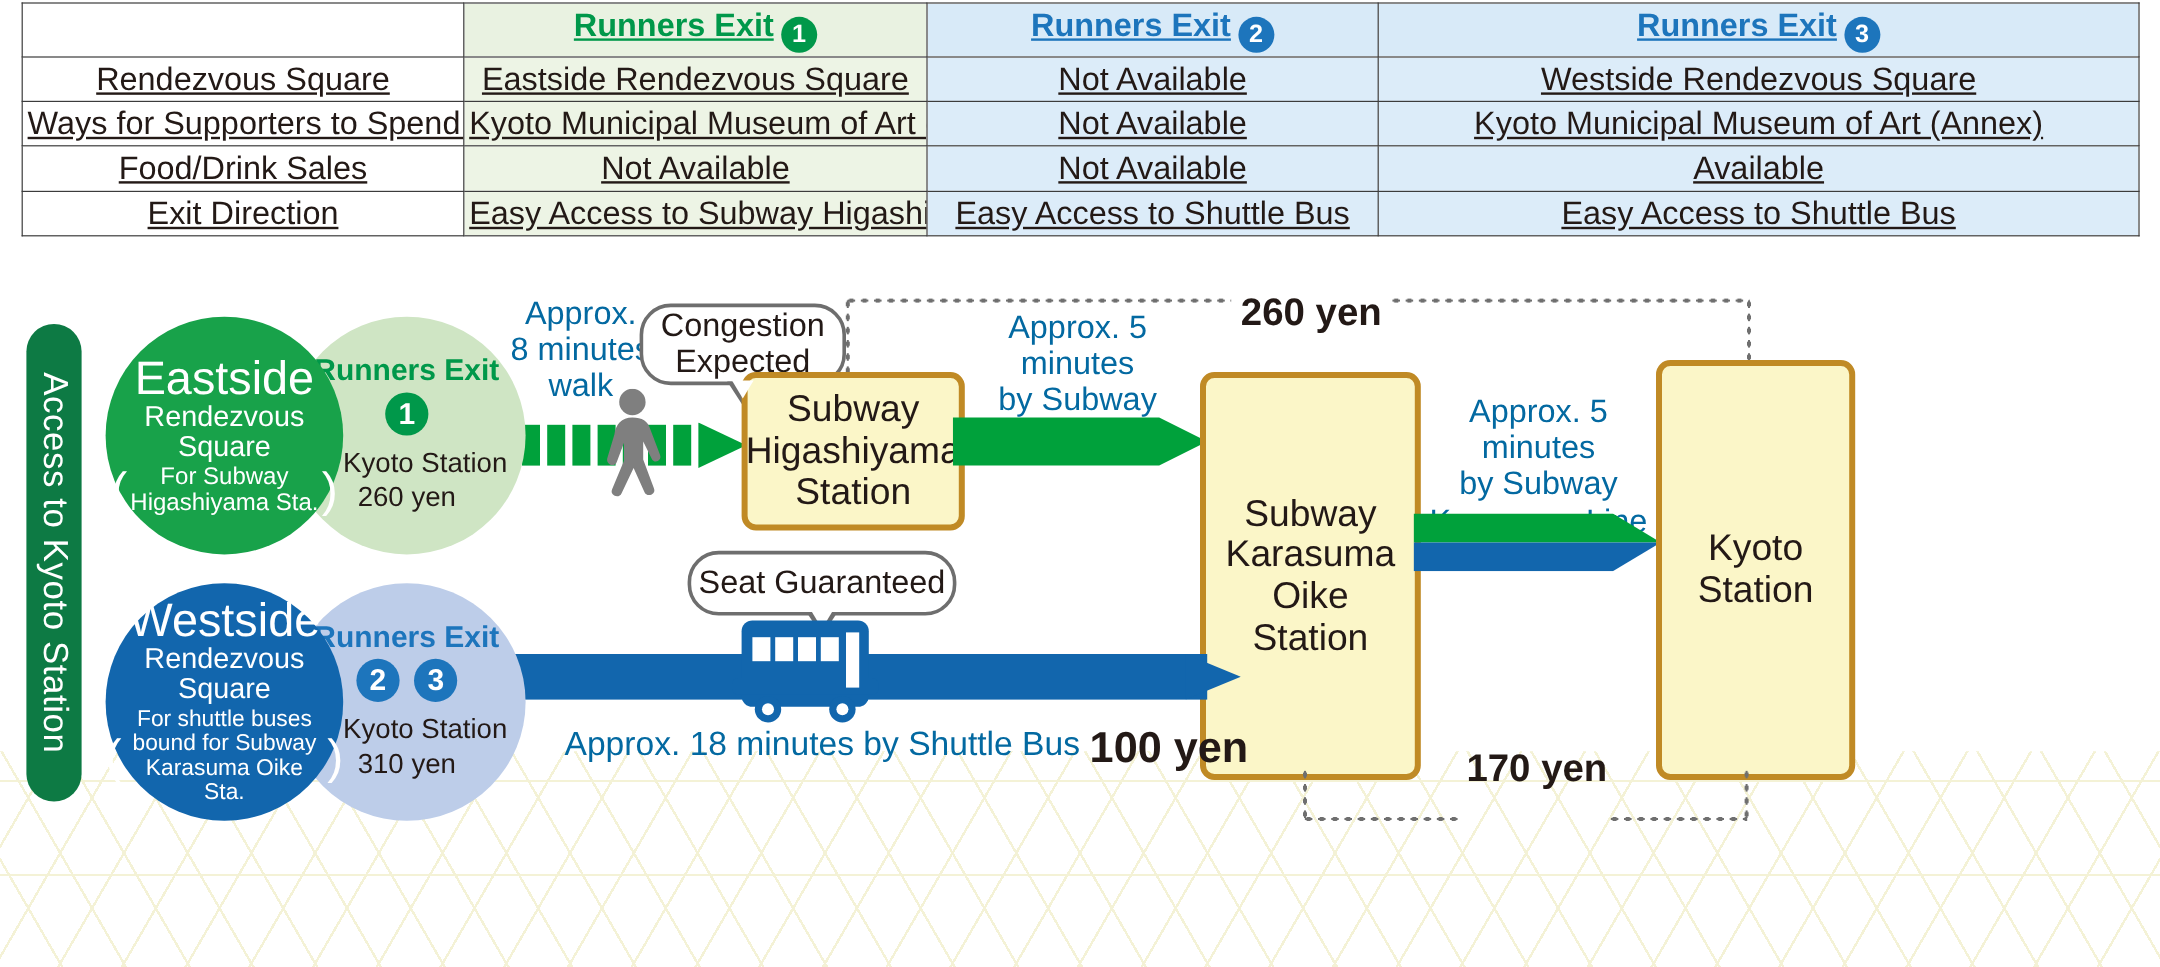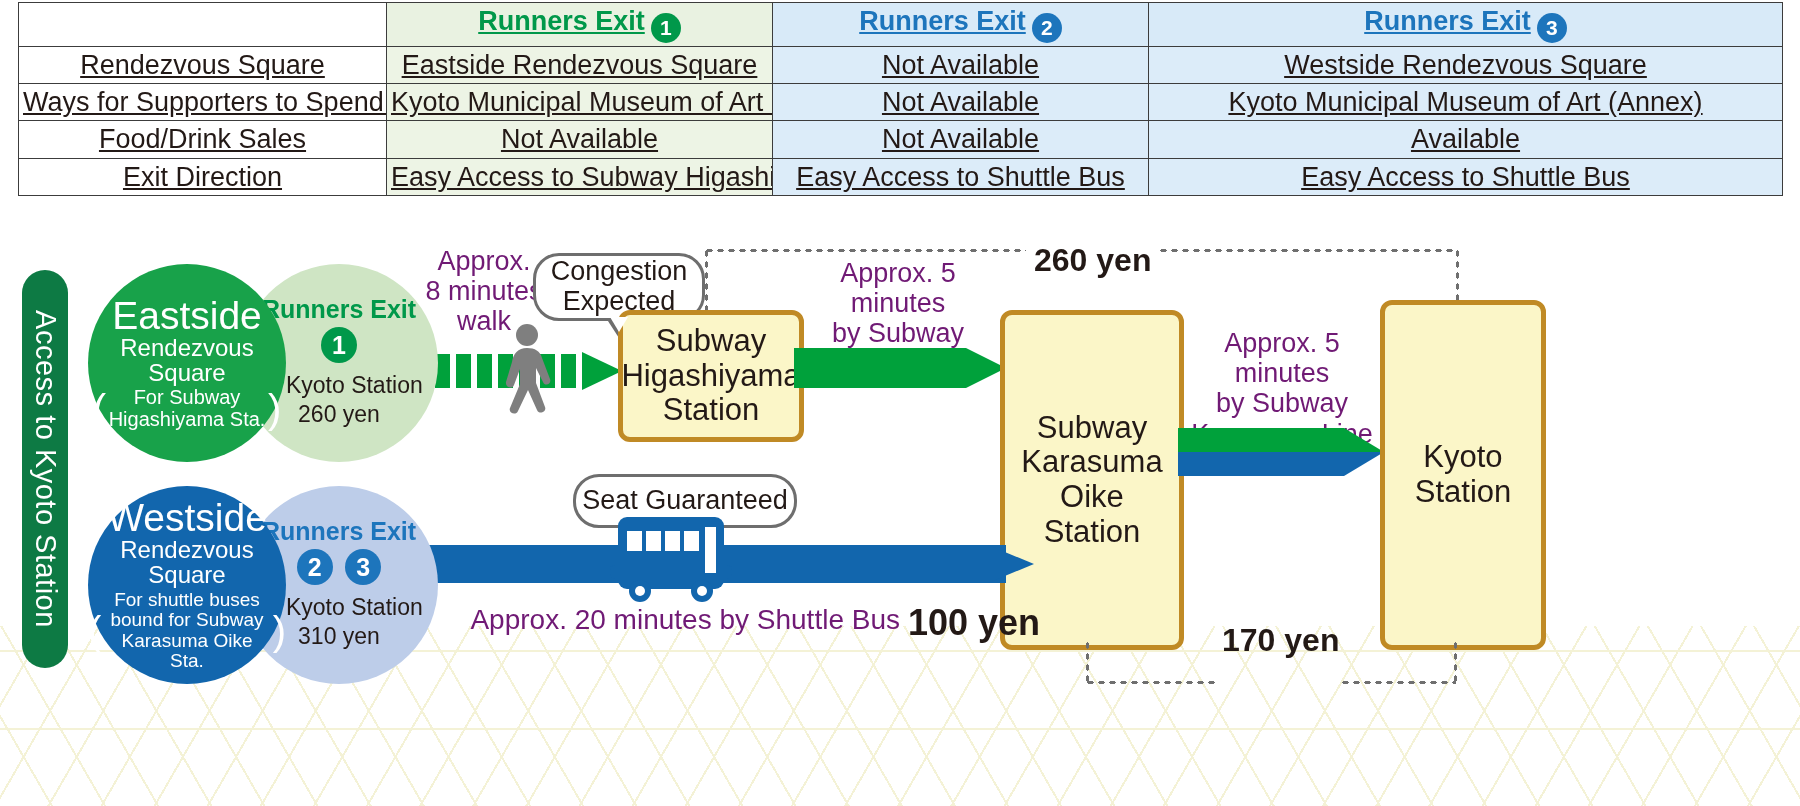--- a/index.html
+++ b/index.html
@@ -102,21 +102,21 @@
 
   
   .walkarrow{position:absolute;left:414px;top:124px;width:208px;height:38px;}
   .walkman{position:absolute;left:496px;top:96px;width:62px;height:92px;z-index:4;}
   .g-arrow{position:absolute;left:794px;top:118px;width:212px;height:44px;}
   .bus-line{position:absolute;left:414px;top:317px;width:592px;height:38px;background:#1266ad;}
   .busicon{position:absolute;left:610px;top:285px;width:122px;height:90px;z-index:5;}
   .gb-arrow{position:absolute;left:1178px;top:200px;width:206px;height:48px;}
 
   
-  .lbl{position:absolute;font-size:27px;line-height:1.12;text-align:center;color:#701a75;}
+  .lbl{position:absolute;font-size:27px;line-height:1.12;text-align:center;color:#0369a1;}
   .l-walk{left:404px;top:18px;width:160px;}
   .l-tozai{left:790px;top:30px;width:216px;}
   .l-karasuma{left:1176px;top:100px;width:212px;}
   .l-shuttle{left:430px;top:376px;width:470px;text-align:right;font-size:28px;}
   .l-shuttle .note{font-size:23px;display:block;margin-top:2px;}
   .yen100{position:absolute;left:908px;top:374px;font-size:36px;font-weight:bold;}
 
   
   .callout{
     position:absolute;background:#fff;border:3px solid #6e6e6e;border-radius:26px;
@@ -127,21 +127,21 @@
     content:"";position:absolute;bottom:-20px;left:50%;margin-left:-13px;
     width:0;height:0;border-left:13px solid transparent;border-right:13px solid transparent;
     border-top:20px solid #6e6e6e;
   }
   .callout:before{
     content:"";position:absolute;bottom:-14px;left:50%;margin-left:-9px;z-index:2;
     width:0;height:0;border-left:9px solid transparent;border-right:9px solid transparent;
     border-top:15px solid #fff;
   }
   .co-cong{left:533px;top:25px;width:166px;height:62px;}
-  .co-seat{left:573px;top:246px;width:218px;height:48px;}
+  .co-seat{left:573px;top:231px;width:218px;height:48px;}
 
   
   .fare{position:absolute;font-size:32px;font-weight:bold;color:#231916;}
   .f260{left:1034px;top:14px;}
   .f210{left:1222px;top:394px;}
   .dots{position:absolute;background-image:radial-gradient(#6f6f6f 42%, transparent 44%);}
   .dots.h{height:5px;background-size:11px 5px;background-repeat:repeat-x;}
   .dots.v{width:5px;background-size:5px 11px;background-repeat:repeat-y;}
 </style>
 </head>
@@ -338,21 +338,21 @@
       <rect x="74" y="18" width="15" height="20"></rect>
       <rect x="95" y="14" width="11" height="46"></rect>
     </g>
     <g fill="#ffffff">
       <circle cx="30" cy="78" r="5"></circle>
       <circle cx="92" cy="78" r="5"></circle>
     </g>
   </svg>
 
   <div class="lbl l-shuttle">
-    <span>Approx. 20 minutes by Shuttle Bus</span>
+    <span>Approx. 18 minutes by Shuttle Bus</span>
   </div>
   <div class="yen100">100 yen</div>
 
   <div class="dots v" style="left:704px;top:20px;height:62px;"></div>
   <div class="dots h" style="left:704px;top:20px;width:322px;"></div>
   <div class="fare f260">260 yen</div>
   <div class="dots h" style="left:1158px;top:20px;width:300px;"></div>
   <div class="dots v" style="left:1455px;top:20px;height:52px;"></div>
 
   <div class="dots v" style="left:1085px;top:412px;height:44px;"></div>

